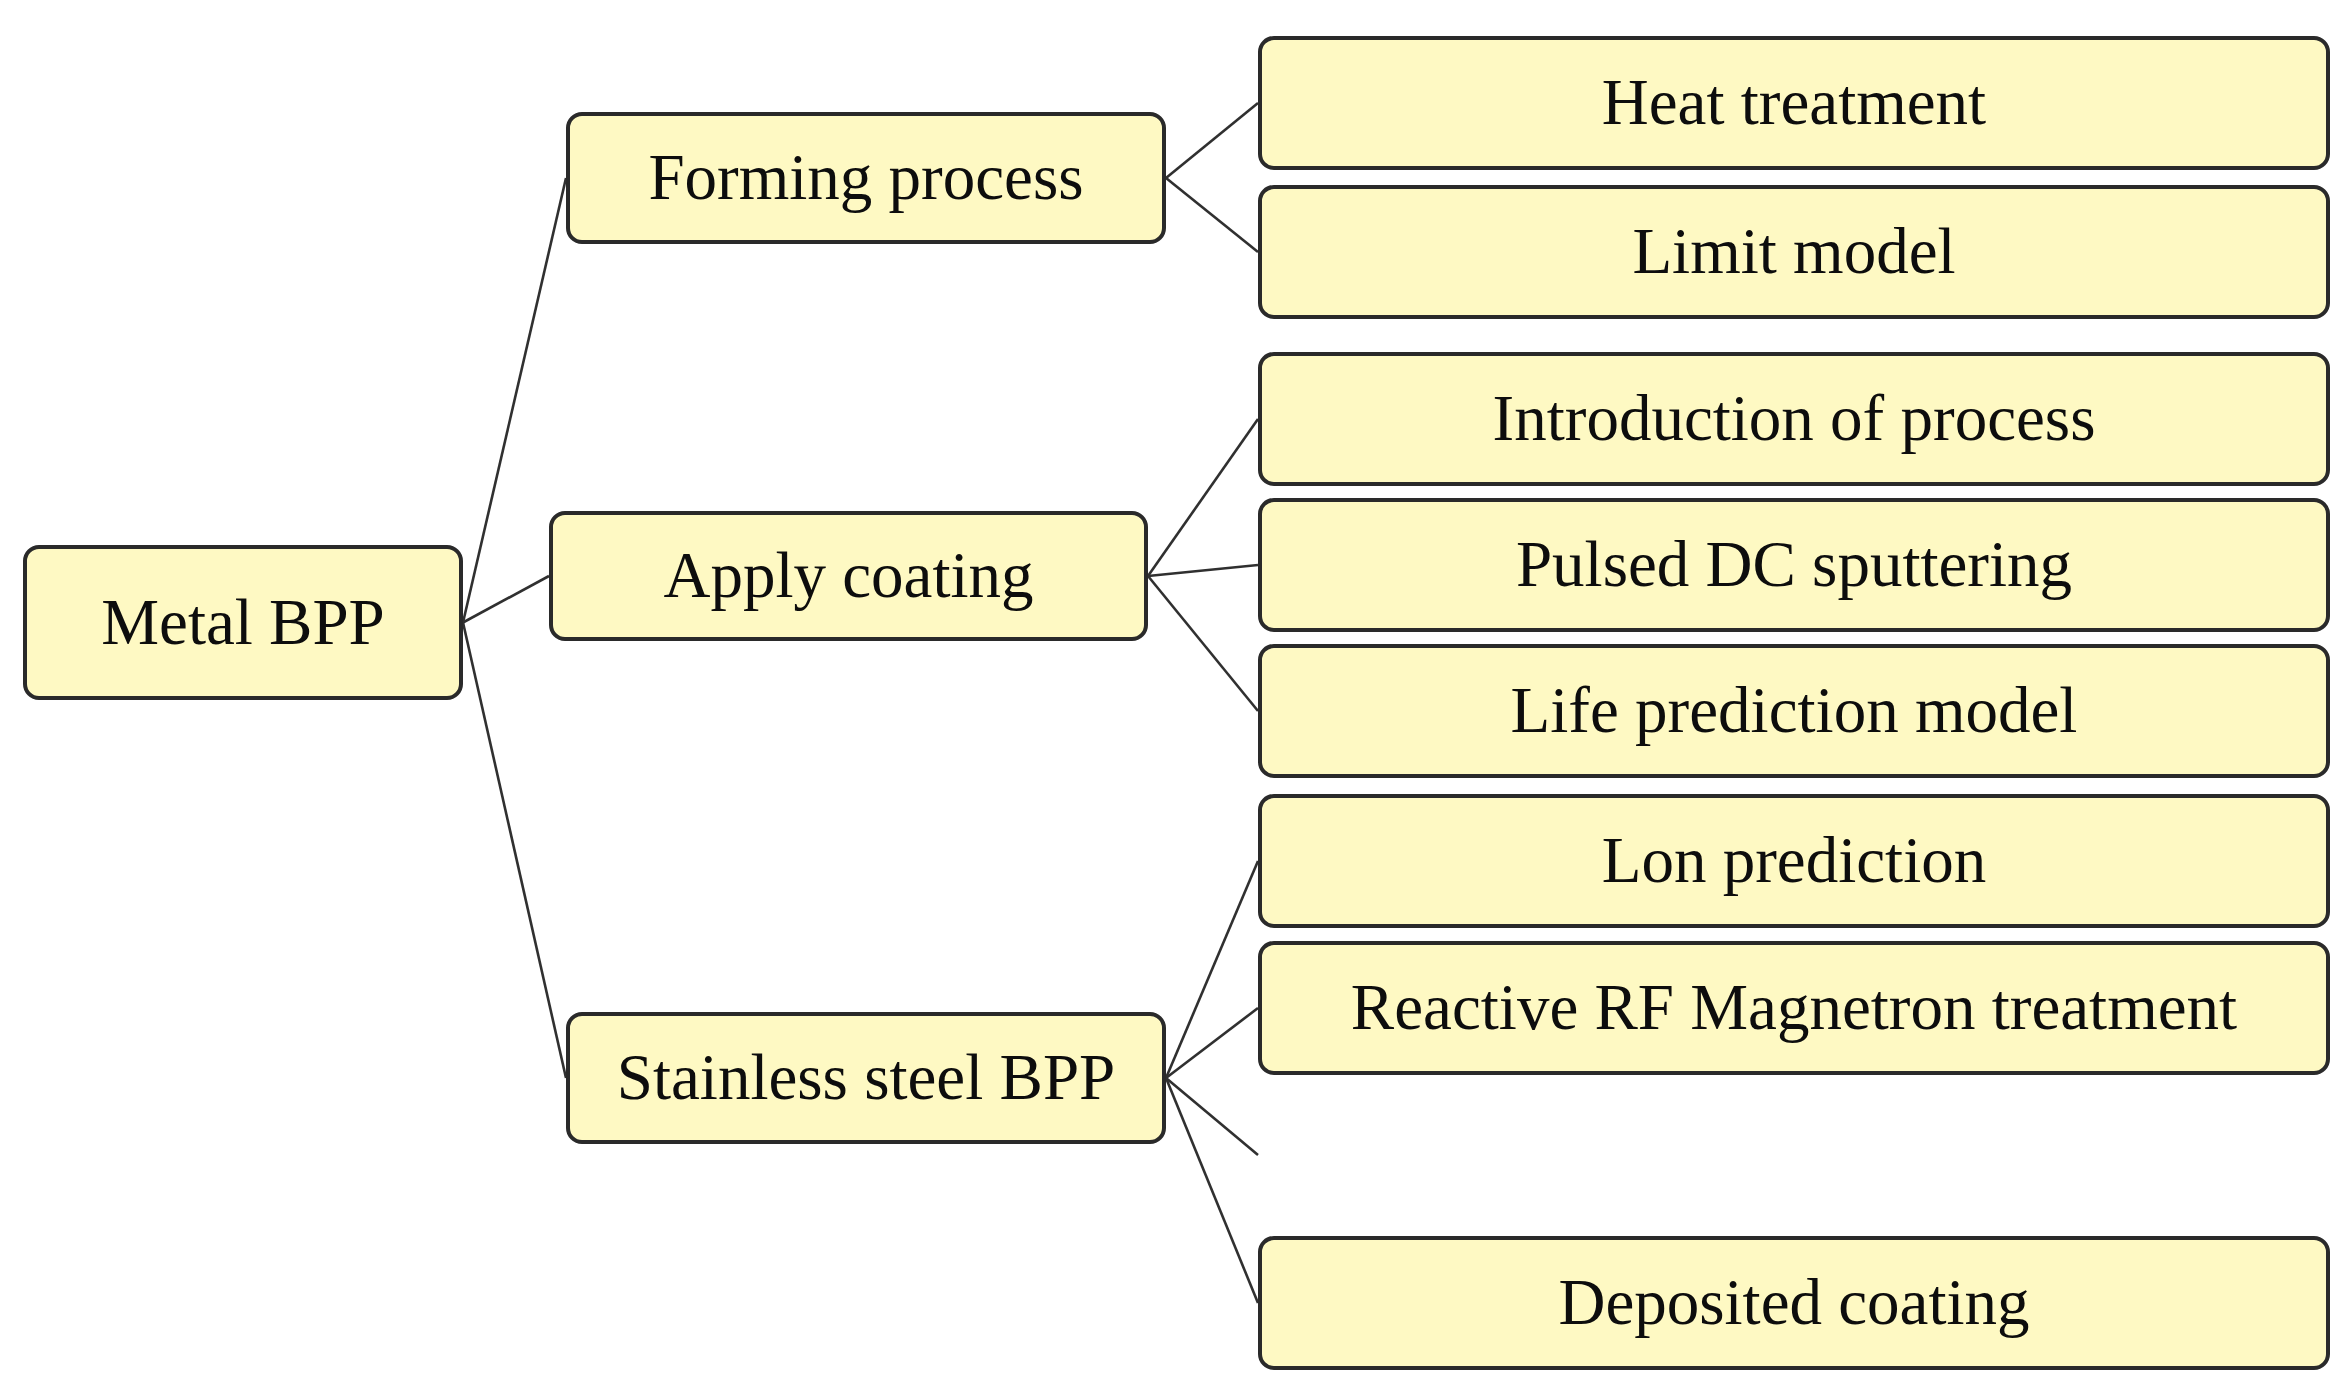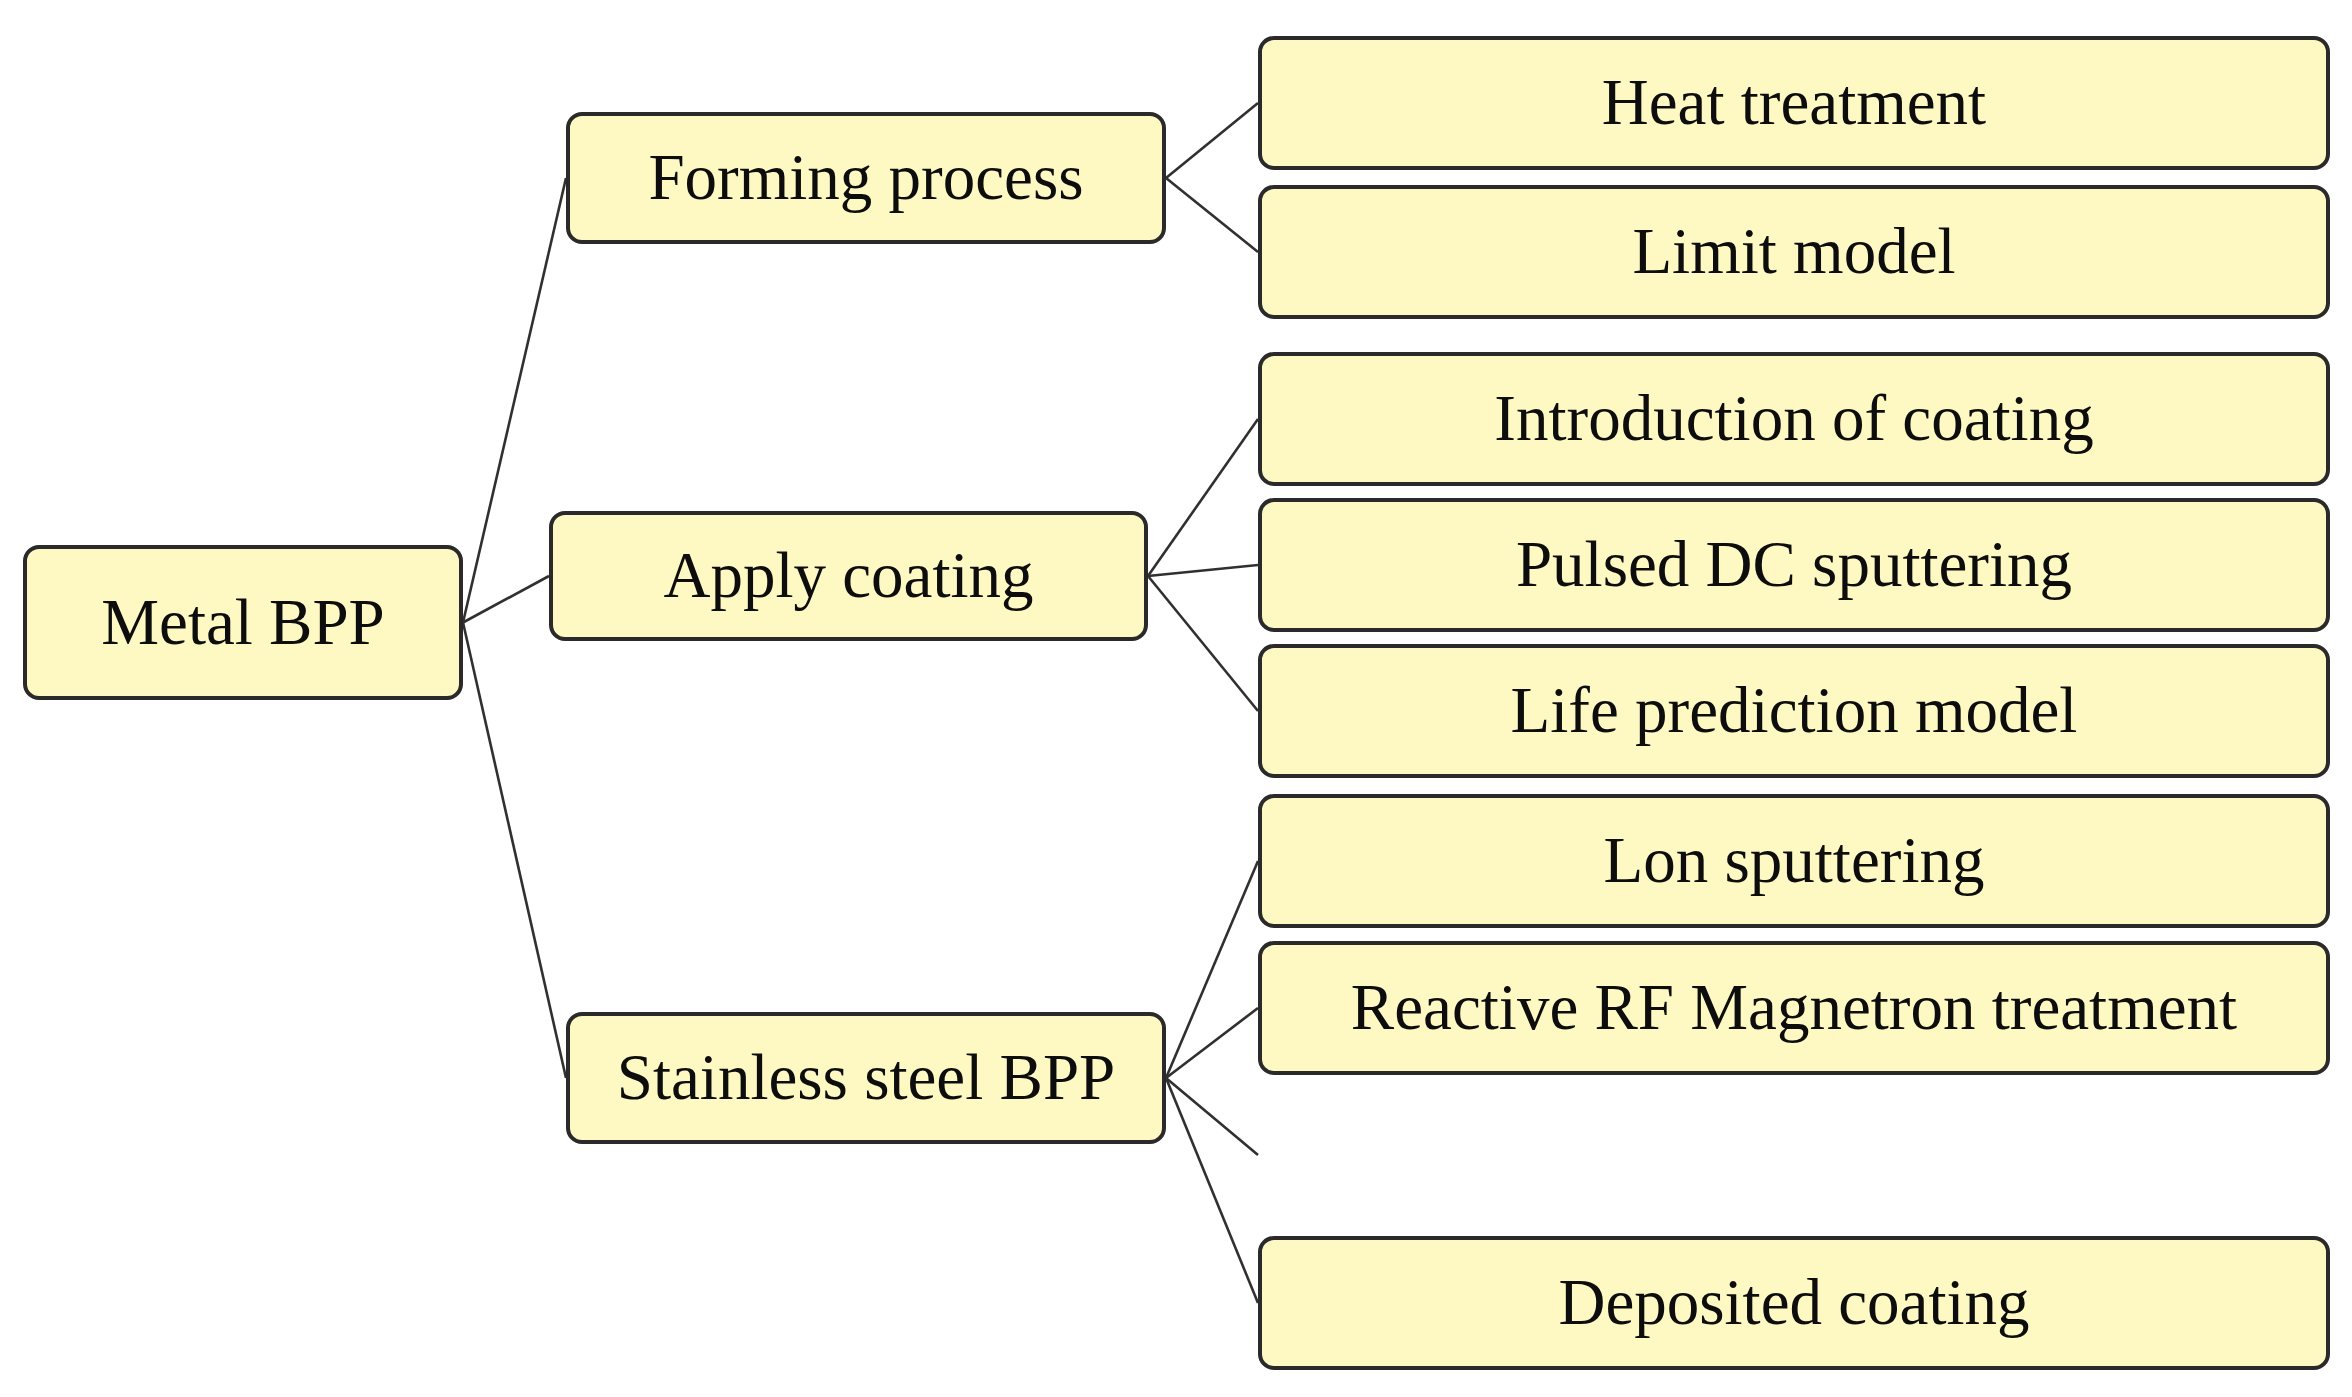--- a/index.html
+++ b/index.html
@@ -94,33 +94,33 @@
 
   <div class="node leaf n-heat">
     <span>Heat treatment</span>
   </div>
 
   <div class="node leaf n-limit">
     <span>Limit model</span>
   </div>
 
   <div class="node leaf n-intro">
-    <span>Introduction of coating</span>
+    <span>Introduction of process</span>
   </div>
 
   <div class="node leaf n-pulsed">
     <span>Pulsed DC sputtering</span>
   </div>
 
   <div class="node leaf n-life">
     <span>Life prediction model</span>
   </div>
 
   <div class="node leaf n-lon">
-    <span>Lon sputtering</span>
+    <span>Lon prediction</span>
   </div>
 
   <div class="node leaf n-reactive">
     <span>Reactive RF Magnetron treatment</span>
   </div>
 
 
   <div class="node leaf n-deposited">
     <span>Deposited coating</span>
   </div>

